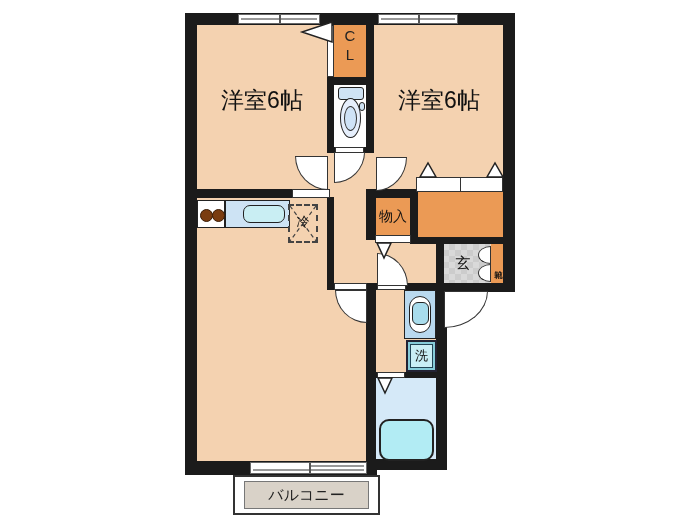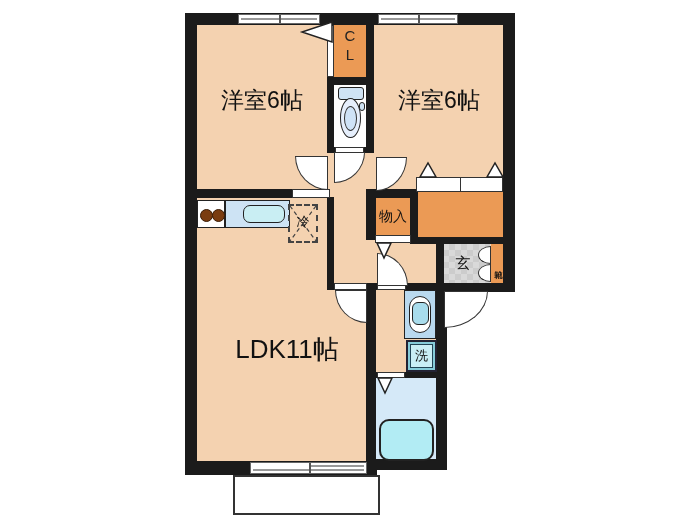--- a/index.html
+++ b/index.html
@@ -130,39 +130,39 @@
 
   <div class="abs basin-cab" style="left:404px;top:290px;width:32px;height:49px;"></div>
   <div class="abs basin-pill" style="left:409px;top:296px;width:22px;height:37px;"></div>
   <div class="abs basin" style="left:412px;top:302px;width:17px;height:23px;"></div>
   <div class="abs washer-out" style="left:406px;top:340px;width:31px;height:32px;"></div>
   <div class="abs washer-in" style="left:410px;top:344px;width:23px;height:24px;"></div>
 
   <div class="abs tub" style="left:379px;top:419px;width:55px;height:42px;"></div>
 
   <div class="abs balc-out" style="left:233px;top:475px;width:147px;height:40px;"></div>
+  <div class="abs balc-in lbl" style="left:244px;top:481px;width:125px;height:28px;font-size:15px;color:#222;">
+    <span>バルコニー</span>
+  </div>
 
   <svg class="abs" style="left:0;top:0;width:700px;height:525px;" viewBox="0 0 700 525">
     <polygon points="332,22 332,42 302,32" fill="#fff" stroke="#222" stroke-width="1.5"></polygon>
     <polygon points="420,177 436,177 428,163" fill="#fff" stroke="#222" stroke-width="1.5"></polygon>
     <polygon points="487,177 503,177 495,163" fill="#fff" stroke="#222" stroke-width="1.5"></polygon>
     <polygon points="377,243 391,243 384,258" fill="#fff" stroke="#222" stroke-width="1.5"></polygon>
     <polygon points="378,378 392,378 385,393" fill="#fff" stroke="#222" stroke-width="1.5"></polygon>
     <line x1="290" y1="206" x2="316" y2="241" stroke="#444" stroke-width="1.2" stroke-dasharray="4 3"></line>
     <line x1="316" y1="206" x2="290" y2="241" stroke="#444" stroke-width="1.2" stroke-dasharray="4 3"></line>
   </svg>
 
   <div class="abs lbl" style="left:197px;top:84px;width:130px;height:32px;font-size:23px;font-weight:500;">
     <span>洋室6帖</span>
   </div>
   <div class="abs lbl" style="left:374px;top:84px;width:130px;height:32px;font-size:23px;font-weight:500;">
     <span>洋室6帖</span>
-  </div>
-  <div class="abs lbl" style="left:197px;top:332px;width:180px;height:34px;font-size:26px;font-weight:500;">
-    <span>LDK11帖</span>
   </div>
   <div class="abs lbl" style="left:334px;top:24px;width:32px;height:44px;font-size:15px;line-height:1.25;color:#222;flex-direction:column;">
     <span>C</span>
     <span>L</span>
   </div>
   <div class="abs lbl" style="left:376px;top:208px;width:34px;height:18px;font-size:14px;">
     <span>物入</span>
   </div>
   <div class="abs lbl" style="left:288px;top:214px;width:30px;height:16px;font-size:13px;background:transparent;">
     <span>冷</span>

